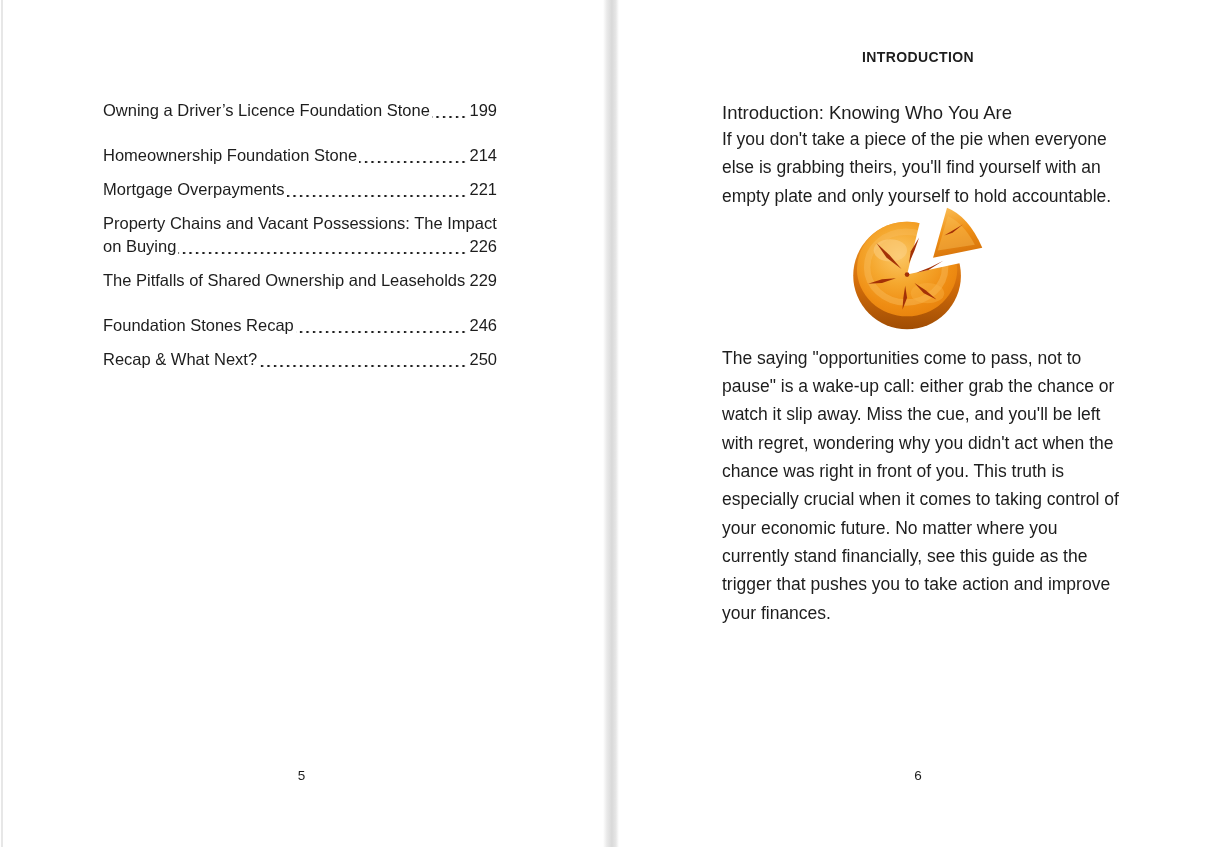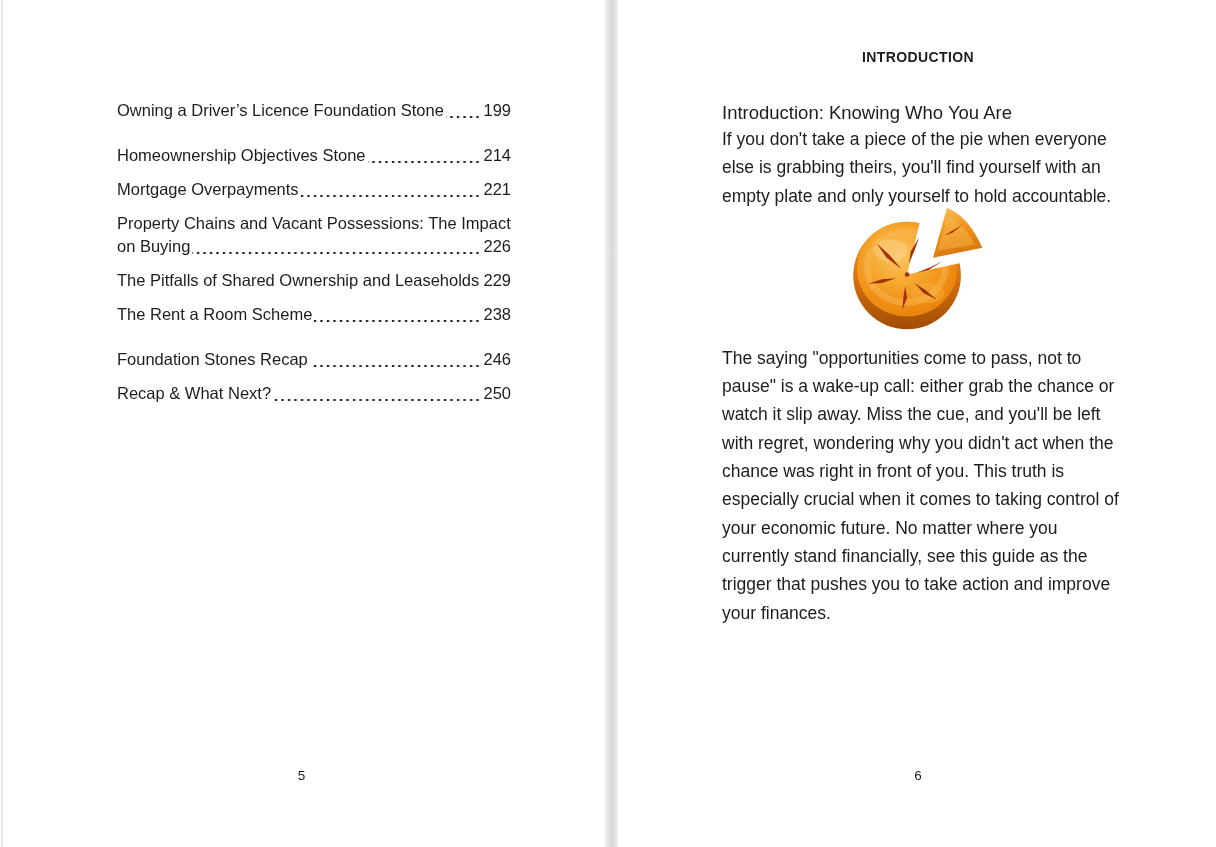--- a/index.html
+++ b/index.html
@@ -18,21 +18,21 @@
   .gutter {
     position: absolute; left: 603px; top: 0; width: 16px; height: 100%;
     background: linear-gradient(90deg, #ffffff 0%, #e9e9e9 25%, #d9d9d9 55%, #e6e6e6 80%, #ffffff 100%);
   }
 
   
   .left-page  { position: absolute; left: 0;   top: 0; width: 603px; height: 847px; }
   .right-page { position: absolute; left: 620px; top: 0; width: 596px; height: 847px; }
 
   .toc {
-    position: absolute; left: 117px; top: 99px; width: 394px;
+    position: absolute; left: 103px; top: 99px; width: 394px;
     font-size: 16.5px; line-height: 23px;
   }
   .toc-entry {
     position: relative;
     margin-bottom: 11px;
     overflow: hidden;
     
     background-image: radial-gradient(circle at 3px 18px, #1d1d1d 1.05px, rgba(0,0,0,0) 1.5px);
     background-size: 6.5px 23px;
     background-repeat: repeat;
@@ -64,25 +64,24 @@
 <body>
 
 <div class="spread">
 
   <div class="left-page-edge"></div>
 
   <div class="left-page">
     <div class="toc">
         <div class="toc-entry"><span class="toc-title">Owning a Driver’s Licence Foundation Stone</span><span class="toc-page">199</span></div>
         <div class="toc-entry"><span class="toc-page">331</span></div>
-        <div class="toc-entry"><span class="toc-title">Homeownership Objectives Stone</span><span class="toc-page">214</span></div>
+        <div class="toc-entry"><span class="toc-title">Homeownership Foundation Stone</span><span class="toc-page">214</span></div>
         <div class="toc-entry"><span class="toc-title">Mortgage Overpayments</span><span class="toc-page">221</span></div>
         <div class="toc-entry"><span class="toc-title">Property Chains and Vacant Possessions: The Impact on Buying</span><span class="toc-page">226</span></div>
         <div class="toc-entry"><span class="toc-title">The Pitfalls of Shared Ownership and Leaseholds</span><span class="toc-page">229</span></div>
-        <div class="toc-entry"><span class="toc-title">The Rent a Room Scheme</span><span class="toc-page">238</span></div>
         <div class="toc-entry"><span class="toc-page">309</span></div>
         <div class="toc-entry"><span class="toc-title">Foundation Stones Recap</span><span class="toc-page">246</span></div>
         <div class="toc-entry"><span class="toc-title">Recap &amp; What Next?</span><span class="toc-page">250</span></div>
       </div>
     <div class="folio">5</div>
   </div>
 
   <div class="gutter"></div>
 
   <div class="right-page">

